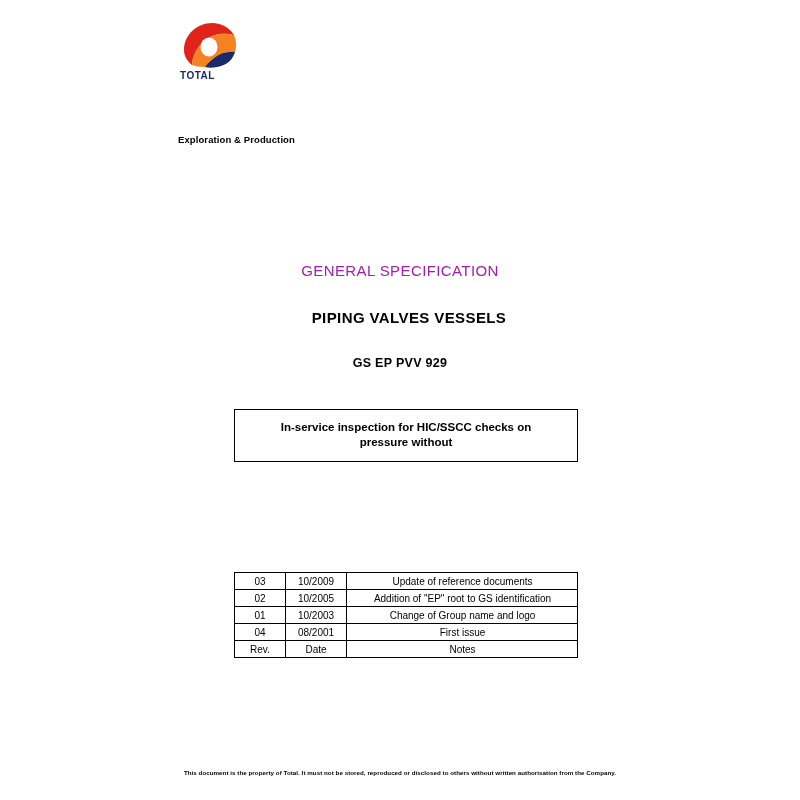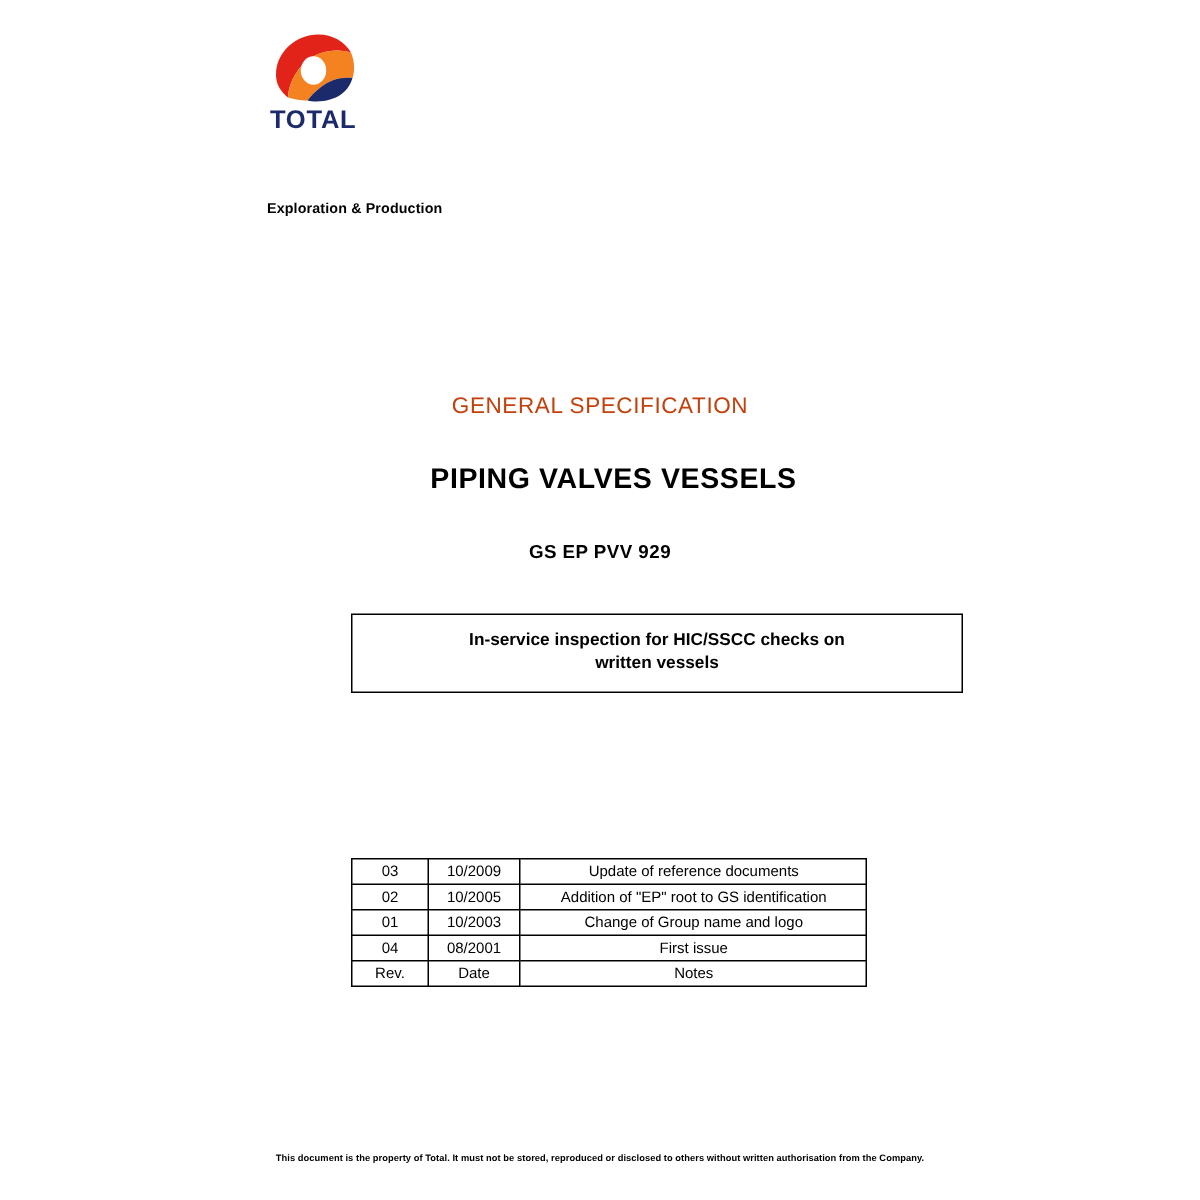--- a/index.html
+++ b/index.html
@@ -33,21 +33,21 @@
   .logo-mark {
     position: relative;
     width: 58px;
     height: 48px;
     margin-left: 2px;
   }
   .logo-mark svg { display: block; }
   .logo-word {
     font-family: "Liberation Sans", sans-serif;
     font-weight: bold;
-    font-size: 17px;
+    font-size: 10px;
     letter-spacing: 0.5px;
     color: #1b2a6b;
     margin-top: 2px;
     margin-left: 2px;
   }
   .dept-line {
     position: absolute;
     left: 178px;
     top: 104px;
     font-size: 9.5px;
@@ -61,41 +61,41 @@
   .title-area {
     position: absolute;
     left: 0;
     top: 262px;
     width: 800px;
     text-align: center;
   }
   .title-general {
     font-size: 15px;
     letter-spacing: 0.4px;
-    color: #c2410c;
+    color: #a21caf;
   }
   .title-pvv {
     margin-top: 30px;
-    font-size: 19px;
+    font-size: 15px;
     font-weight: bold;
     letter-spacing: 0.4px;
     padding-left: 18px;
   }
   .title-ref {
     margin-top: 30px;
     font-size: 12.5px;
     font-weight: bold;
     letter-spacing: 0.3px;
   }
 
   .subject-box {
     position: absolute;
     left: 234px;
     top: 409px;
-    width: 408px;
+    width: 344px;
     border: 1px solid #000;
     box-sizing: border-box;
     padding: 10px 6px 11px 6px;
     text-align: center;
   }
   .subject-box .line {
     font-size: 11.5px;
     font-weight: bold;
     line-height: 15px;
   }
@@ -153,21 +153,21 @@
   <div class="dept-line">Exploration &amp; Production</div>
 
   <div class="title-area">
     <div class="title-general">GENERAL SPECIFICATION</div>
     <div class="title-pvv">PIPING VALVES VESSELS</div>
     <div class="title-ref">GS EP PVV 929</div>
   </div>
 
   <div class="subject-box">
     <div class="line">In-service inspection for HIC/SSCC checks on</div>
-    <div class="line">written vessels</div>
+    <div class="line">pressure without</div>
   </div>
 
   <table class="rev-table">
     <tbody>
       <tr>
         <td class="c-rev">03</td>
         <td class="c-date">10/2009</td>
         <td class="c-notes">Update of reference documents</td>
       </tr>
       <tr>

